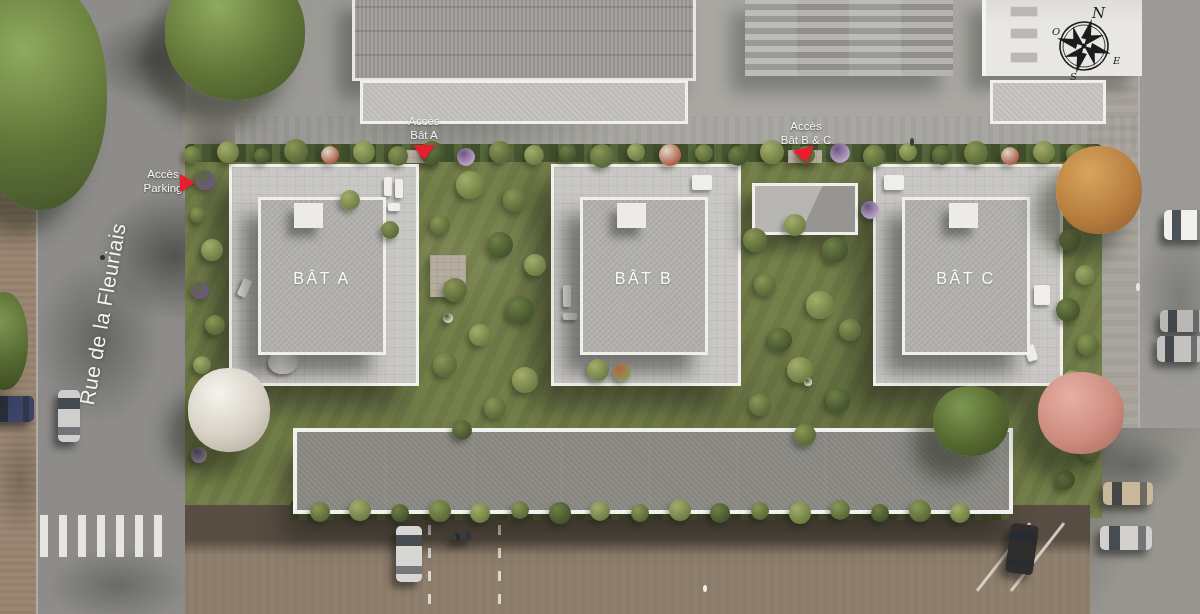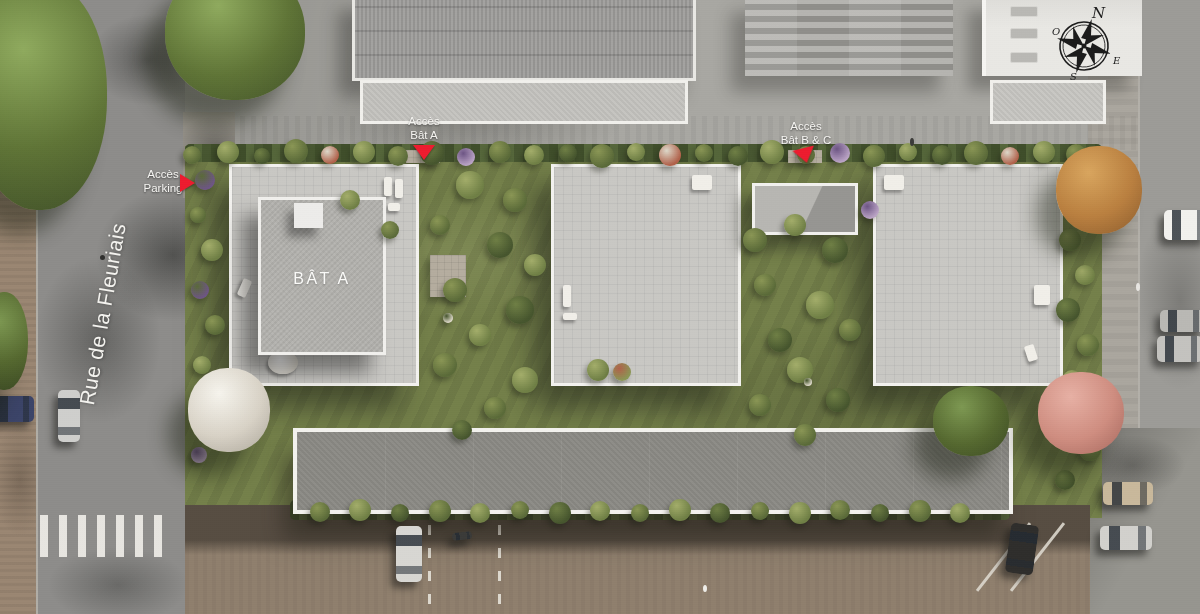--- a/index.html
+++ b/index.html
@@ -183,26 +183,34 @@
     <div class="inner-roof">
       <div class="roof-box" style="left:33px"></div>
       <span class="bldg-label">BÂT A</span>
     </div>
   </div>
 
   <div class="building bldg-b">
     <div class="furn" style="left:138px;top:8px;width:20px;height:15px"></div>
     <div class="furn" style="left:9px;top:118px;width:8px;height:22px"></div>
     <div class="furn" style="left:9px;top:146px;width:14px;height:7px"></div>
+    <div class="inner-roof">
+      <div class="roof-box" style="left:34px"></div>
+      <span class="bldg-label">BÂT B</span>
+    </div>
   </div>
 
   <div class="building bldg-c">
     <div class="furn" style="left:8px;top:8px;width:20px;height:15px"></div>
     <div class="furn" style="left:158px;top:118px;width:16px;height:20px"></div>
     <div class="furn" style="left:150px;top:178px;width:10px;height:16px;transform:rotate(-18deg)"></div>
+    <div class="inner-roof">
+      <div class="roof-box" style="left:44px"></div>
+      <span class="bldg-label">BÂT C</span>
+    </div>
   </div>
 
   <div class="abs hall"></div>
   <div class="abs longbldg"></div>
 
   <div id="decor-layer">
       <div class="bush" style="left: 183px; top: 146px; width: 18px; height: 18px; background: radial-gradient(circle at 35% 30%, rgb(138, 150, 85), rgb(90, 106, 56) 70%); z-index: 22;"></div>
       <div class="bush" style="left: 217px; top: 141px; width: 22px; height: 22px; background: radial-gradient(circle at 35% 30%, rgb(163, 173, 106), rgb(111, 127, 69) 70%); z-index: 22;"></div>
       <div class="bush" style="left: 254px; top: 148px; width: 16px; height: 16px; background: radial-gradient(circle at 35% 30%, rgb(111, 127, 69), rgb(70, 85, 45) 70%); z-index: 22;"></div>
       <div class="bush" style="left: 284px; top: 139px; width: 24px; height: 24px; background: radial-gradient(circle at 35% 30%, rgb(138, 150, 85), rgb(90, 106, 56) 70%); z-index: 22;"></div>

